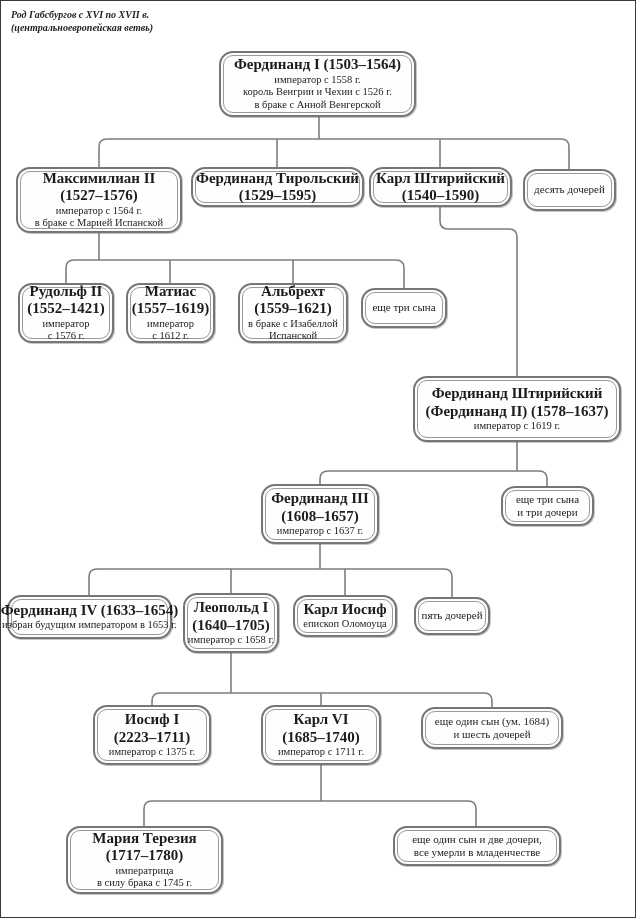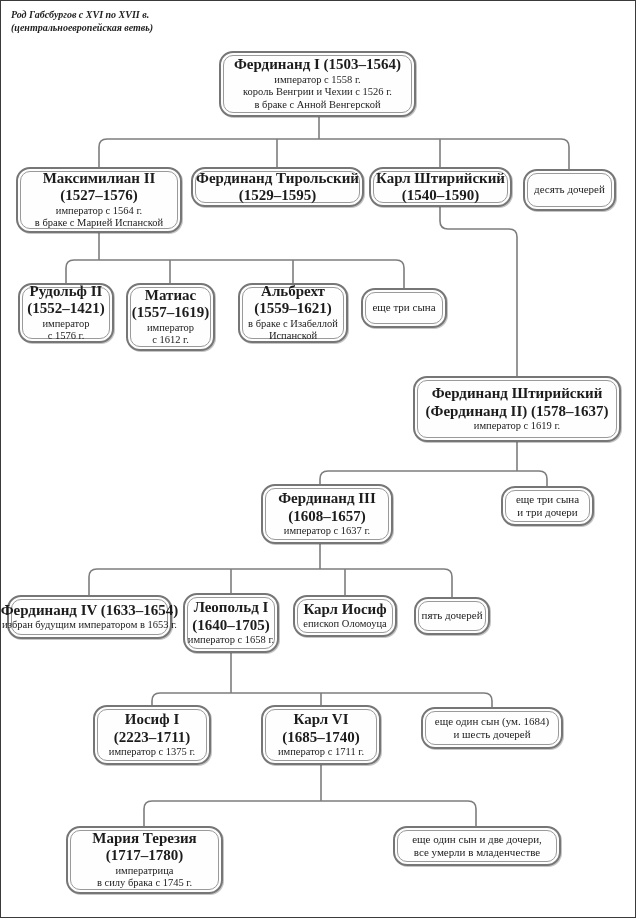--- a/index.html
+++ b/index.html
@@ -121,21 +121,21 @@
         </div>
       </div>
       <div class="node" style="left: 17px; top: 282px; width: 96px; height: 60px;">
         <div class="node-inner">
           <div class="t-bold">Рудольф II</div>
           <div class="t-bold">(1552–1421)</div>
           <div class="t-norm">император</div>
           <div class="t-norm">с 1576 г.</div>
         </div>
       </div>
-      <div class="node" style="left: 125px; top: 282px; width: 89px; height: 68px;">
+      <div class="node" style="left: 125px; top: 282px; width: 89px; height: 60px;">
         <div class="node-inner">
           <div class="t-bold">Матиас</div>
           <div class="t-bold">(1557–1619)</div>
           <div class="t-norm">император</div>
           <div class="t-norm">с 1612 г.</div>
         </div>
       </div>
       <div class="node" style="left: 237px; top: 282px; width: 110px; height: 60px;">
         <div class="node-inner">
           <div class="t-bold">Альбрехт</div>
@@ -149,21 +149,21 @@
           <div class="t-norm">еще три сына</div>
         </div>
       </div>
       <div class="node" style="left: 412px; top: 375px; width: 208px; height: 66px;">
         <div class="node-inner">
           <div class="t-bold">Фердинанд Штирийский</div>
           <div class="t-bold">(Фердинанд II) (1578–1637)</div>
           <div class="t-norm">император с 1619 г.</div>
         </div>
       </div>
-      <div class="node" style="left: 260px; top: 483px; width: 132px; height: 60px;">
+      <div class="node" style="left: 260px; top: 483px; width: 118px; height: 60px;">
         <div class="node-inner">
           <div class="t-bold">Фердинанд III</div>
           <div class="t-bold">(1608–1657)</div>
           <div class="t-norm">император с 1637 г.</div>
         </div>
       </div>
       <div class="node node-small" style="left: 500px; top: 485px; width: 93px; height: 40px;">
         <div class="node-inner">
           <div class="t-norm">еще три сына</div>
           <div class="t-norm">и три дочери</div>

